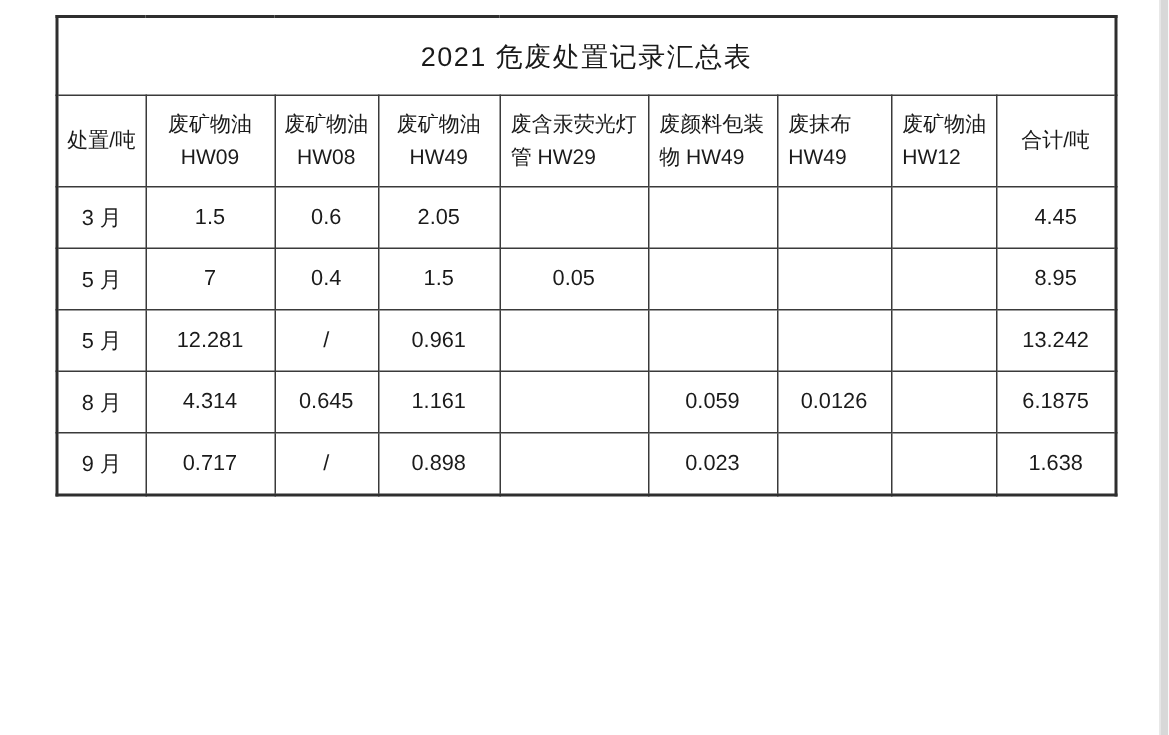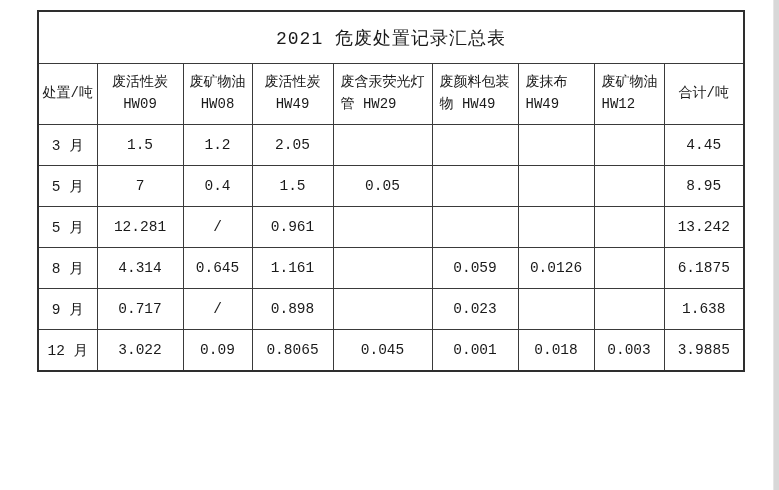--- a/index.html
+++ b/index.html
@@ -1,21 +1,21 @@
 <!DOCTYPE html>
 <html><head>
 <meta charset="utf-8">
 <style>
   html,body{margin:0;padding:0;background:#ffffff;}
   .page{
     position:relative;
     width:779px;height:490px;
     background:#ffffff;
     overflow:hidden;
-    font-family:Liberation Mono, monospace;
+    font-family:Liberation Sans, sans-serif;
     color:#1a1a1a;
   }
   .page-edge{
     position:absolute;right:0;top:0;
     width:5px;height:100%;
     background:#d8d8d8;
     border-left:1px solid #e6e6e6;
   }
   table.summary{
     position:absolute;left:37px;top:10px;
@@ -69,34 +69,34 @@
         <col style="width:80px">
     </colgroup>
 
     <tbody>
         <tr class="title-row">
       <td colspan="9">2021 危废处置记录汇总表</td>
     </tr>
 
     <tr class="header-row">
       <th>处置/吨</th>
-      <th>废活性炭 HW09</th>
+      <th>废矿物油 HW09</th>
       <th>废矿物油 HW08</th>
-      <th>废活性炭 HW49</th>
+      <th>废矿物油 HW49</th>
       <th class="hl">废含汞荧光灯管 HW29</th>
       <th class="hl">废颜料包装物 HW49</th>
       <th class="hl">废抹布 HW49</th>
       <th class="hl">废矿物油 HW12</th>
       <th>合计/吨</th>
     </tr>
 
     <tr class="data-row">
       <td>3 月</td>
       <td>1.5</td>
-      <td>1.2</td>
+      <td>0.6</td>
       <td>2.05</td>
       <td></td>
       <td></td>
       <td></td>
       <td></td>
       <td>4.45</td>
     </tr>
 
     <tr class="data-row">
       <td>5 月</td>
@@ -140,29 +140,18 @@
       <td>/</td>
       <td>0.898</td>
       <td></td>
       <td>0.023</td>
       <td></td>
       <td></td>
       <td>1.638</td>
     </tr>
 
 
-    <tr class="data-row">
-      <td>12 月</td>
-      <td>3.022</td>
-      <td>0.09</td>
-      <td>0.8065</td>
-      <td>0.045</td>
-      <td>0.001</td>
-      <td>0.018</td>
-      <td>0.003</td>
-      <td>3.9885</td>
-    </tr>
 
   </tbody>
     </table>
 
   <div class="page-edge"></div>
 </div>
 
 </body></html>

